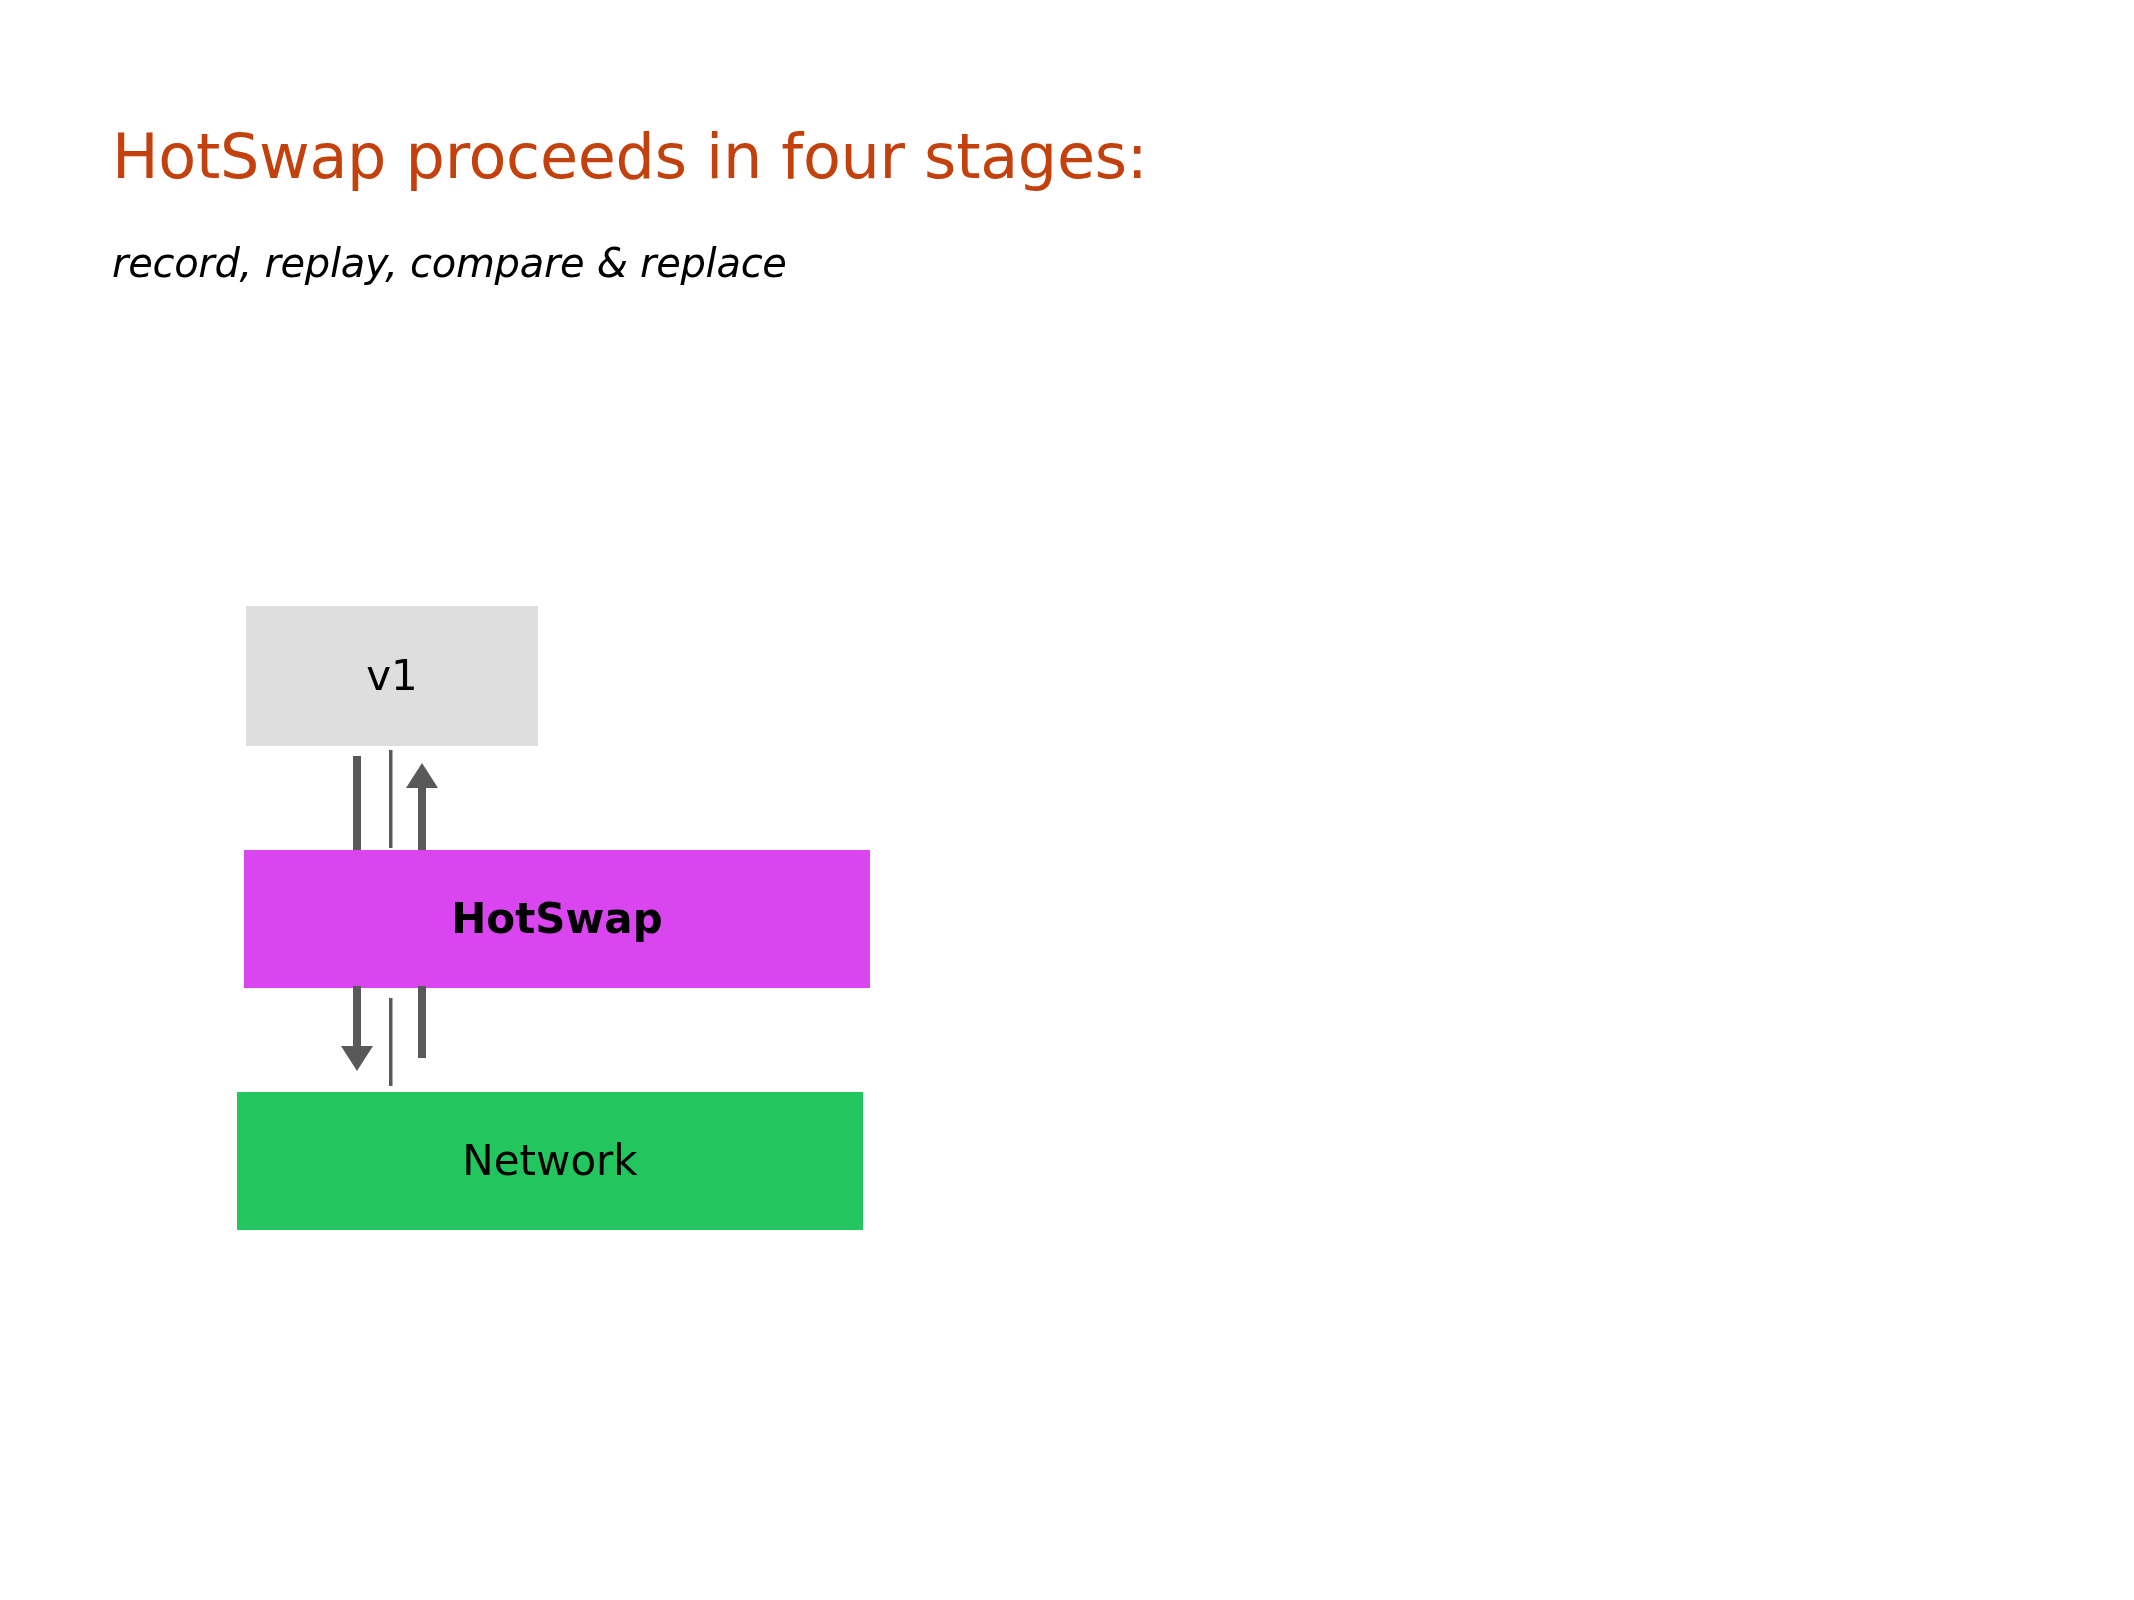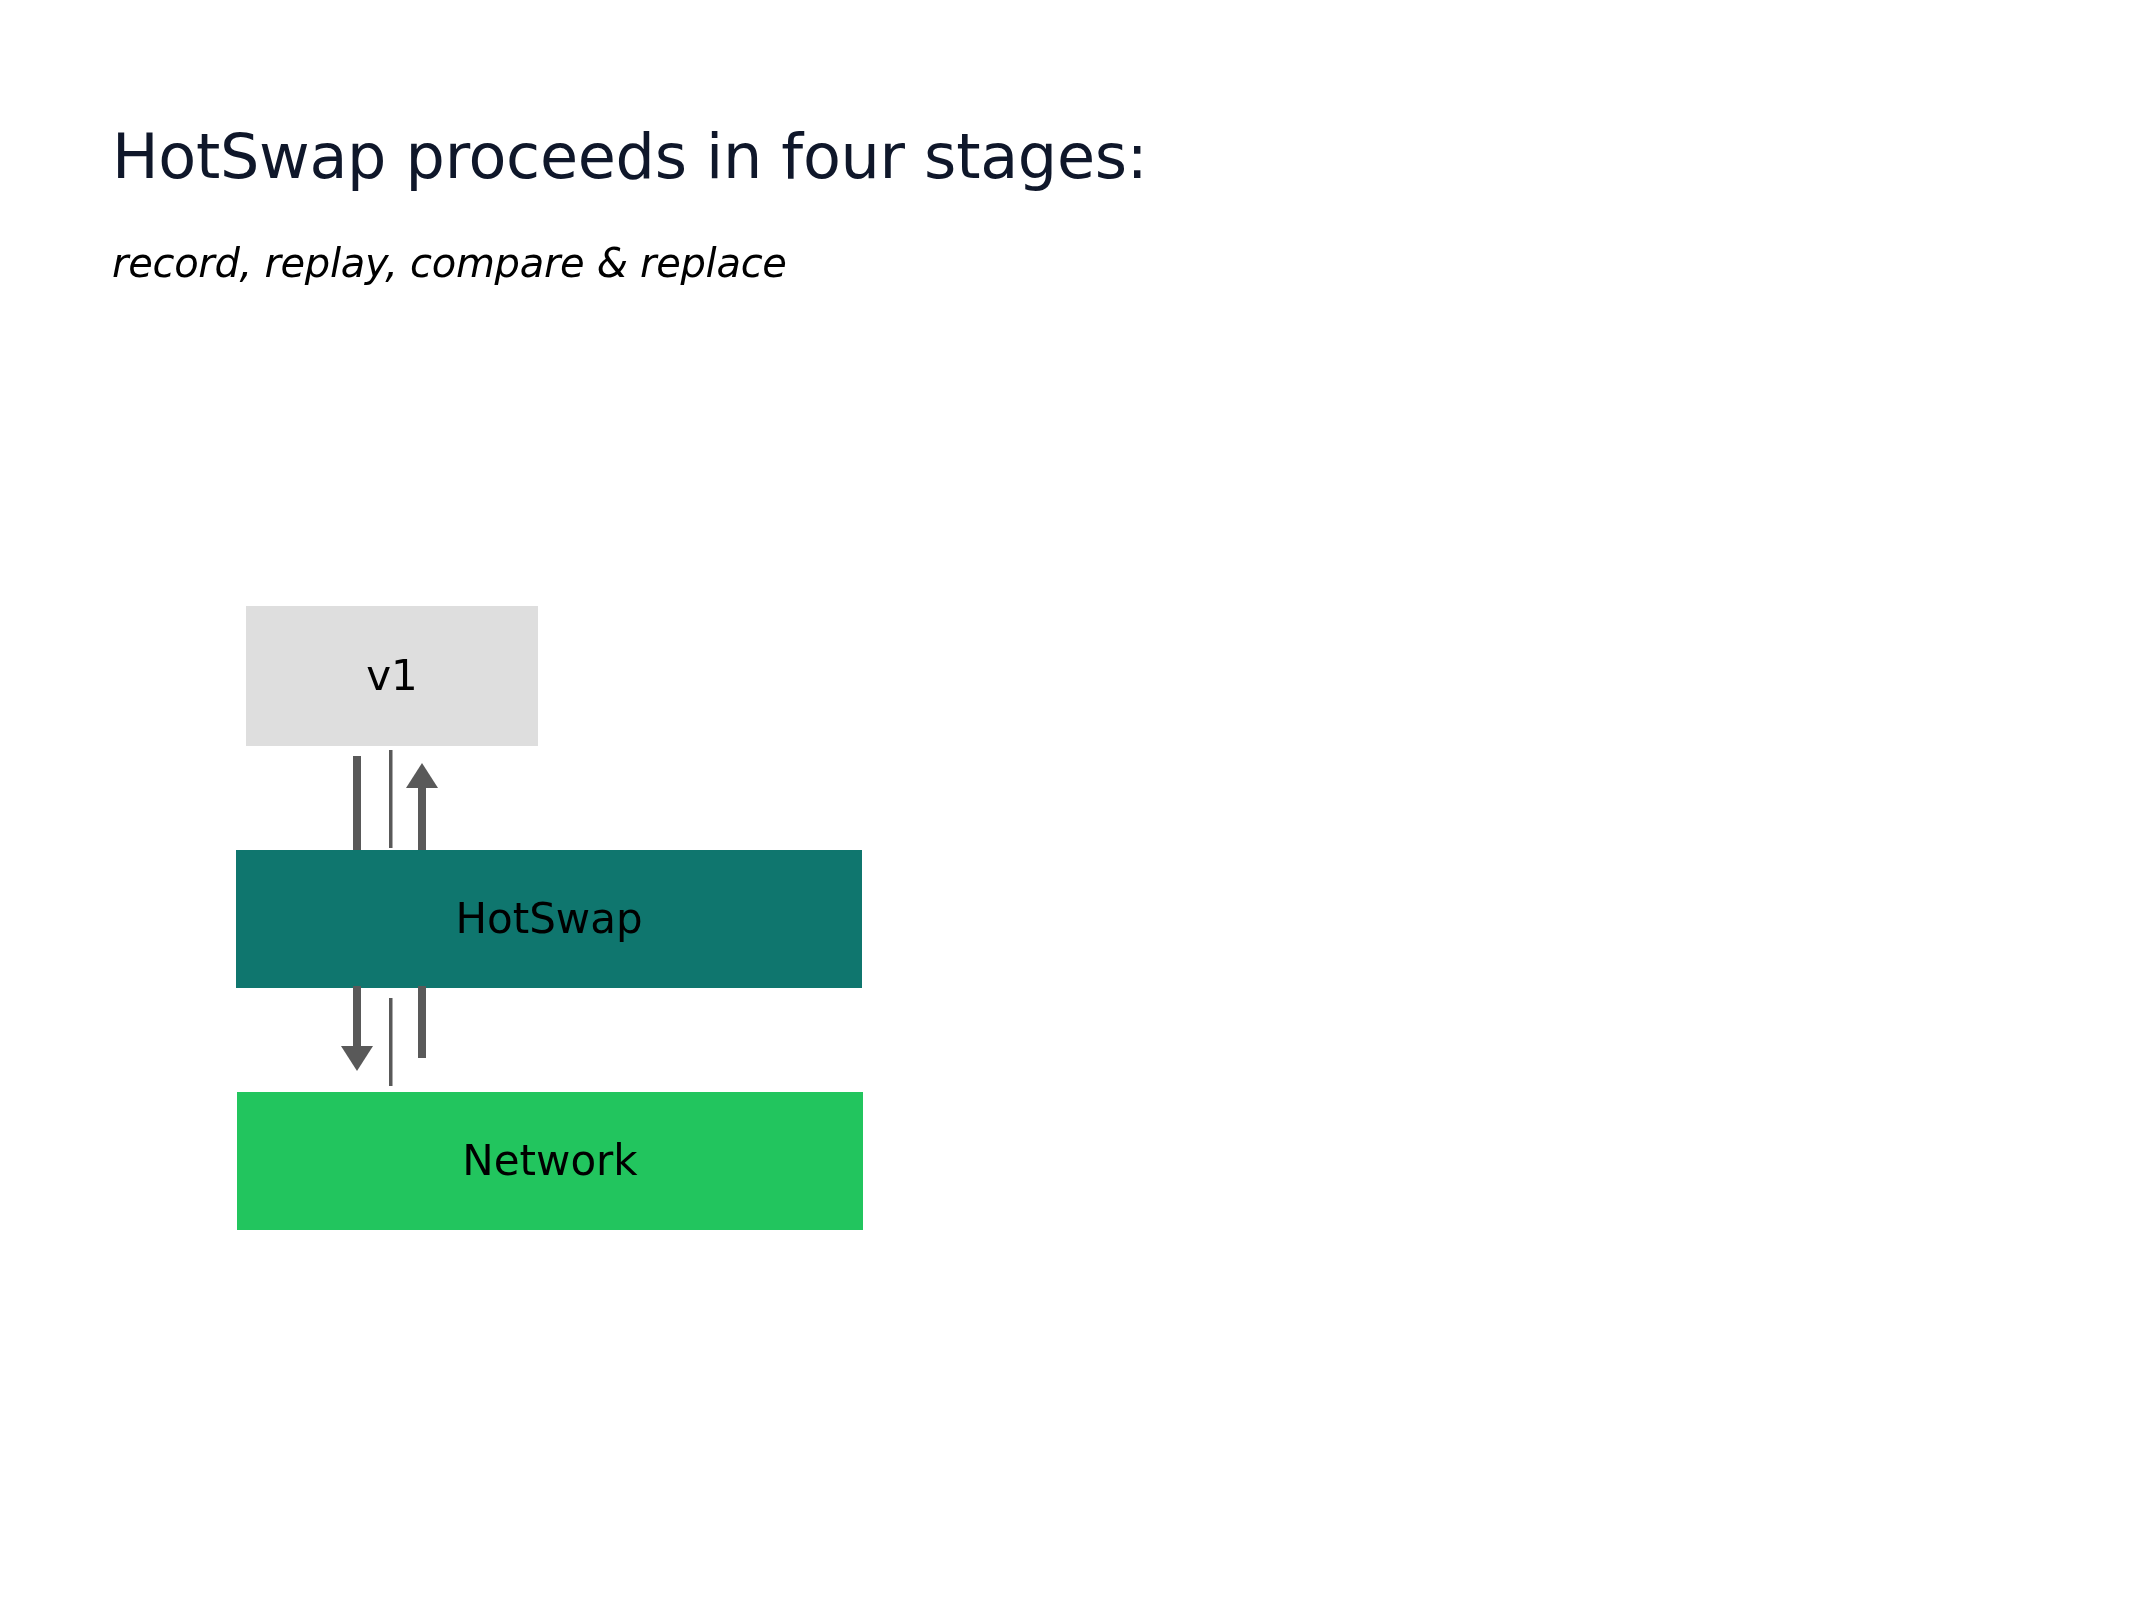--- a/index.html
+++ b/index.html
@@ -19,21 +19,21 @@
   
   #slide-title {
     position: absolute;
     left: 112px;
     top: 118px;
     width: 1700px;
   }
   .title-line-1 {
     font-size: 62px;
     line-height: 78px;
-    color: #0f172a;
+    color: #c2410c;
     font-weight: 400;
     letter-spacing: -0.3px;
     white-space: nowrap;
   }
   .title-line-2 {
     font-size: 40px;
     line-height: 78px;
     color: #000000;
     font-weight: 400;
     font-style: italic;
@@ -124,21 +124,21 @@
     <rect x="23" y="12" width="8" height="98" fill="#595959"></rect>
 
     <rect x="59" y="6" width="3.5" height="98" fill="#595959"></rect>
 
     <g>
       <rect x="88" y="30" width="8" height="80" fill="#595959"></rect>
       <polygon points="92,19 108,44 76,44" fill="#595959"></polygon>
     </g>
   </svg>
 
-  <div class="layer-box" id="box-hotswap" style="left: 236px; top: 850px; width: 626px; height: 138px; background: #0f766e;">
+  <div class="layer-box" id="box-hotswap" style="left: 244px; top: 850px; width: 626px; height: 138px; background: #d946ef; font-weight: bold;">
     <span class="layer-label">HotSwap</span>
   </div>
 
   <svg id="connectors-bottom" viewBox="0 0 140 110">
 
     <g>
       <rect x="23" y="0" width="8" height="72" fill="#595959"></rect>
       <polygon points="27,85 11,60 43,60" fill="#595959"></polygon>
     </g>
 

